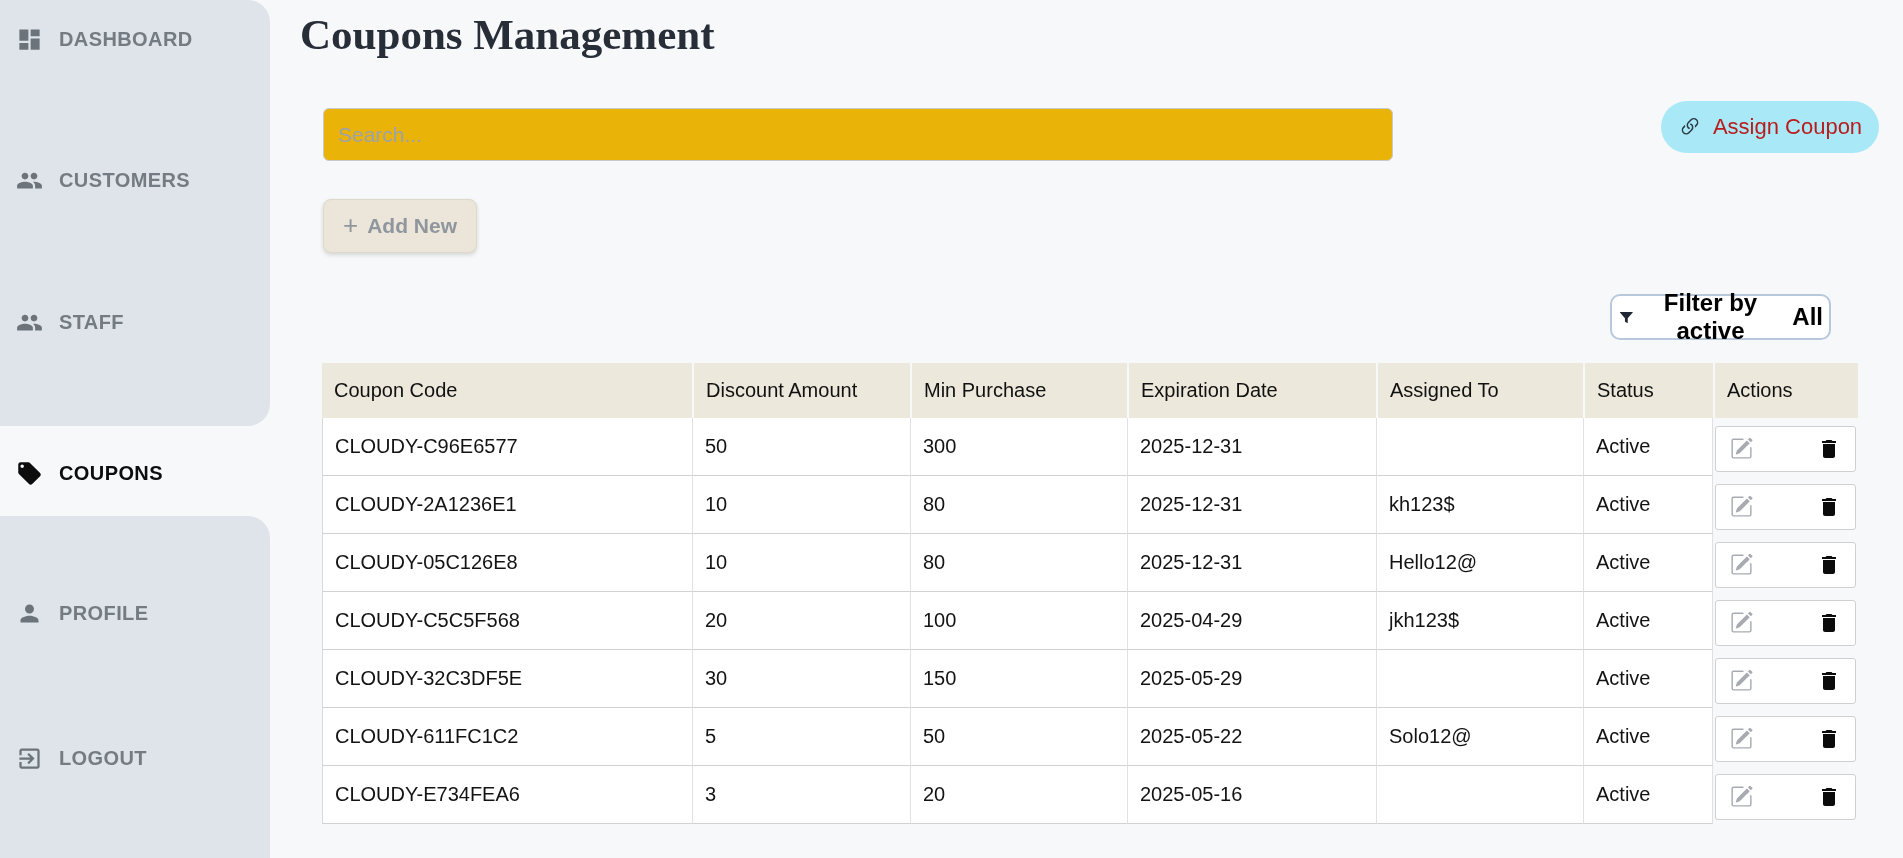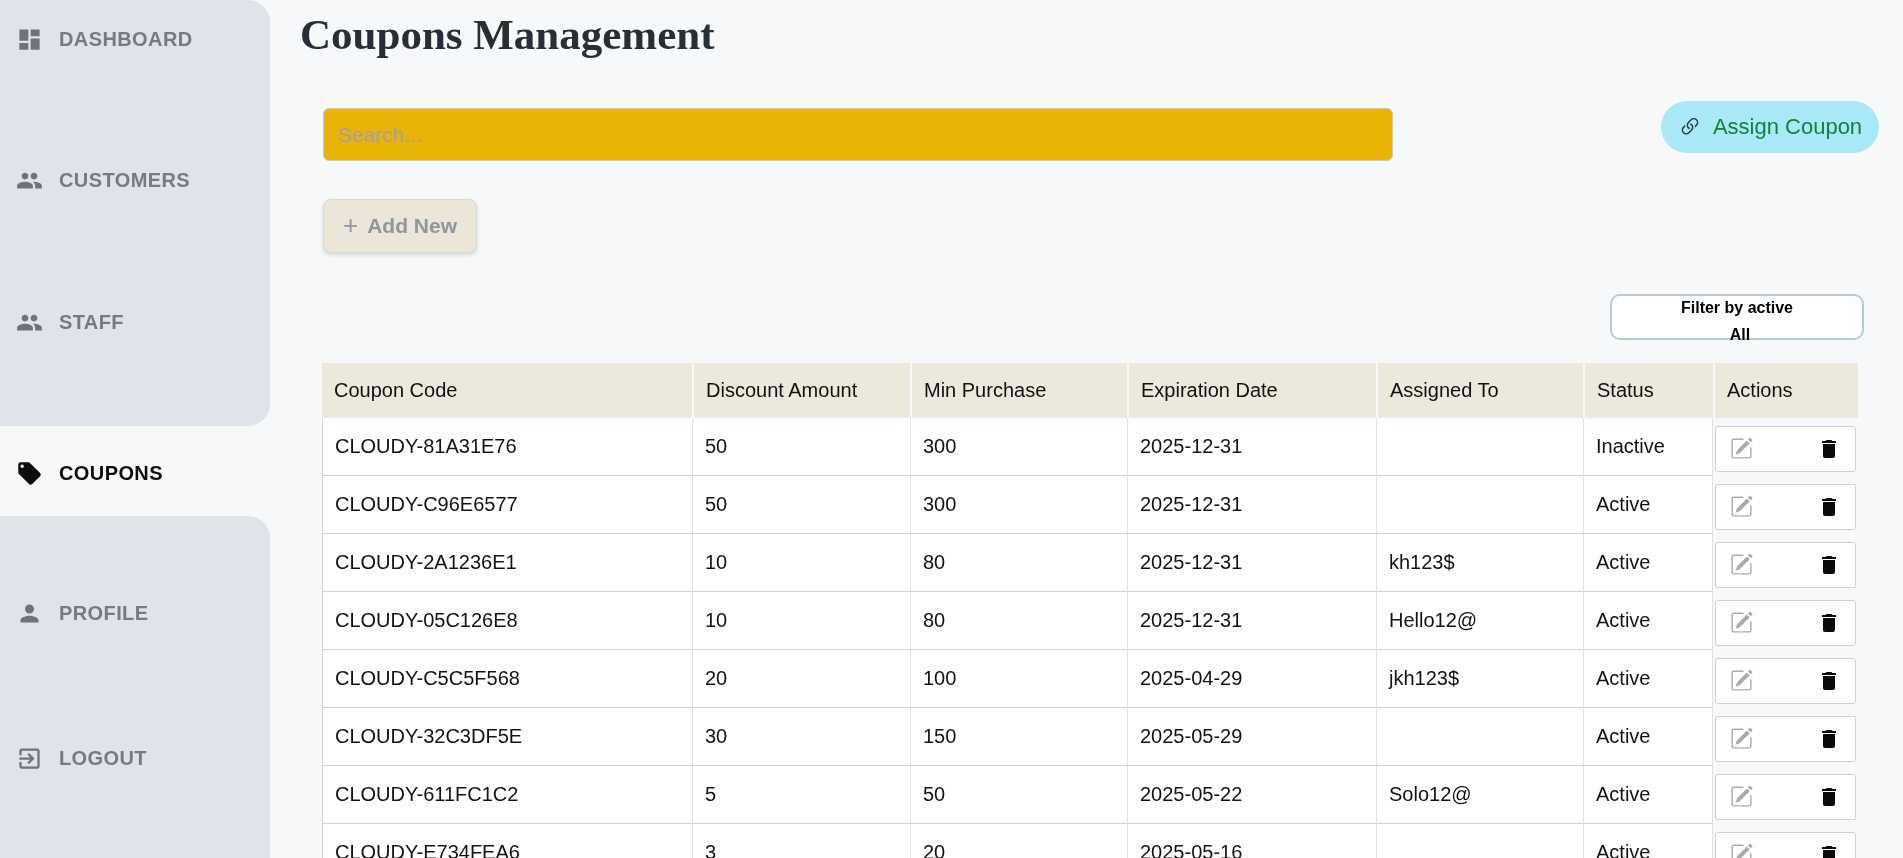--- a/index.html
+++ b/index.html
@@ -65,21 +65,21 @@
     font-family: "Liberation Sans", sans-serif;
     outline: none;
   }
   .search-input::placeholder { color: #9ba2ab; }
 
   .assign-btn {
     position: absolute; left: 1661px; top: 101px;
     width: 218px; height: 52px;
     border: none; border-radius: 26px;
     background: #a9e9f7;
-    color: #15803d; font-size: 22px;
+    color: #b91c1c; font-size: 22px;
     font-family: "Liberation Sans", sans-serif;
     display: flex; align-items: center; justify-content: center; gap: 11px;
     cursor: pointer;
   }
   .assign-btn svg { width: 24px; height: 24px; fill: #2b3842; }
 
   .addnew-btn {
     position: absolute; left: 323px; top: 199px;
     width: 154px; height: 54px;
     background: #ebe6d9;
@@ -87,32 +87,31 @@
     box-shadow: 0 2px 4px rgba(0,0,0,0.14);
     color: #8f969d; font-size: 21px; font-weight: bold;
     font-family: "Liberation Sans", sans-serif;
     display: flex; align-items: center; justify-content: center; gap: 9px;
     cursor: pointer;
   }
   .addnew-btn .plus { font-size: 26px; font-weight: normal; line-height: 1; margin-top: -2px; }
 
   .filter-btn {
     position: absolute; left: 1610px; top: 294px;
-    width: 254px; height: 46px;
+    width: 221px; height: 46px;
     box-sizing: border-box;
     background: #ffffff;
     border: 2px solid #b7c8db; border-radius: 10px;
     color: #20293
 
 4;
-    font-size: 16px; font-weight: bold;
+    font-size: 24px; font-weight: bold;
     font-family: "Liberation Sans", sans-serif;
     display: flex; align-items: center; justify-content: center; gap: 9px;
     cursor: pointer;
-    flex-direction: column;
   }
   .filter-btn svg { width: 21px; height: 21px; fill: #1f2733; }
   .filter-btn .filter-value { margin-left: 6px; }
 
   
   .coupon-table {
     position: absolute; left: 322px; top: 363px;
     width: 1536px;
     border-collapse: separate; border-spacing: 0;
     table-layout: fixed;
@@ -250,43 +249,20 @@
         <th>Coupon Code</th>
         <th>Discount Amount</th>
         <th>Min Purchase</th>
         <th>Expiration Date</th>
         <th>Assigned To</th>
         <th>Status</th>
         <th>Actions</th>
       </tr>
     </thead>
     <tbody>
-  <tr>
-    <td>CLOUDY-81A31E76</td>
-    <td>50</td>
-    <td>300</td>
-    <td>2025-12-31</td>
-    <td></td>
-    <td class="status-td">Inactive</td>
-    <td class="actions-td">
-      <div class="action-box">
-        <span class="icon-btn edit">
-          <svg viewBox="0 0 16 16">
-            <path d="M15.502 1.94a.5.5 0 0 1 0 .706L14.459 3.69l-2-2L13.502.646a.5.5 0 0 1 .707 0l1.293 1.293zm-1.75 2.456-2-2L4.939 9.21a.5.5 0 0 0-.121.196l-.805 2.414a.25.25 0 0 0 .316.316l2.414-.805a.5.5 0 0 0 .196-.12l6.813-6.814z"></path>
-            <path d="M1 13.5A1.5 1.5 0 0 0 2.5 15h11a1.5 1.5 0 0 0 1.5-1.5v-6a.5.5 0 0 0-1 0v6a.5.5 0 0 1-.5.5h-11a.5.5 0 0 1-.5-.5v-11a.5.5 0 0 1 .5-.5H9a.5.5 0 0 0 0-1H2.5A1.5 1.5 0 0 0 1 2.5v11z"></path>
-          </svg>
-        </span>
-        <span class="icon-btn delete">
-          <svg viewBox="0 0 24 24">
-                  <path d="M6 19c0 1.1.9 2 2 2h8c1.1 0 2-.9 2-2V7H6v12zM19 4h-3.5l-1-1h-5l-1 1H5v2h14V4z"></path>
-                </svg>
-        </span>
-      </div>
-    </td>
-  </tr>
 
   <tr>
     <td>CLOUDY-C96E6577</td>
     <td>50</td>
     <td>300</td>
     <td>2025-12-31</td>
     <td></td>
     <td class="status-td">Active</td>
     <td class="actions-td">
       <div class="action-box">

